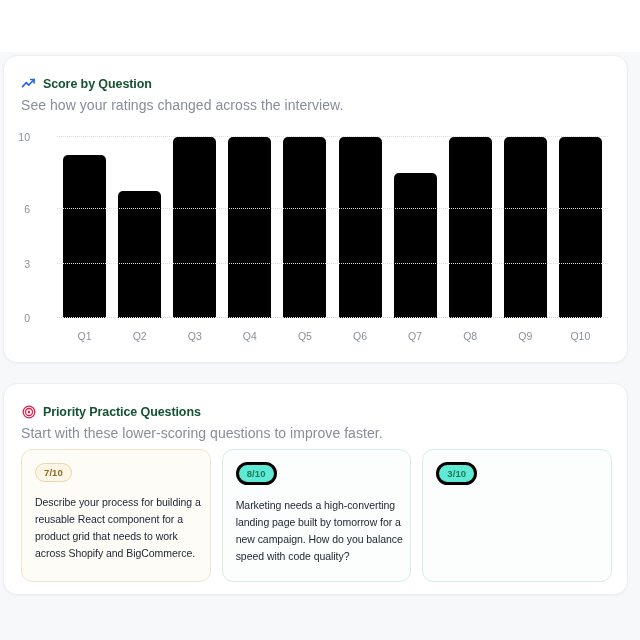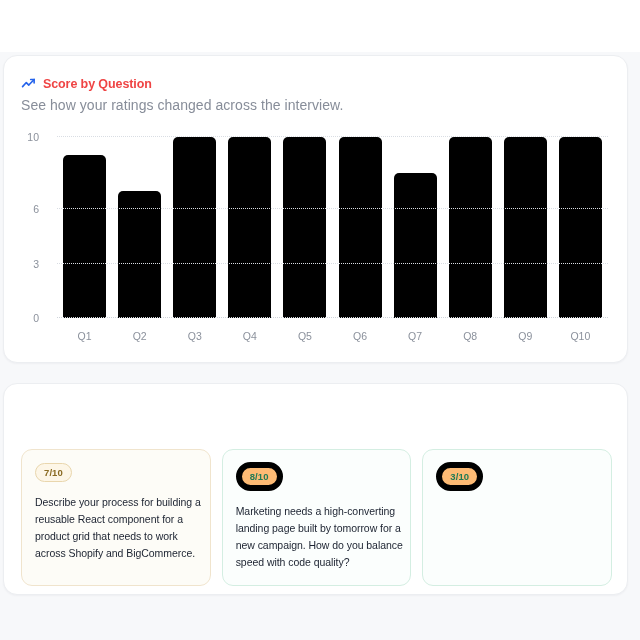--- a/index.html
+++ b/index.html
@@ -64,21 +64,21 @@
 
   .card-title-row {
     display: flex;
     align-items: center;
     gap: 7px;
   }
 
   .card-title {
     font-size: 12.5px;
     font-weight: 700;
-    color: #ef4444;
+    color: #14532d;
     letter-spacing: -0.1px;
   }
 
   .card-sub {
     margin-top: 6px;
     font-size: 14px;
     color: #878d99;
     letter-spacing: 0.05px;
   }
 
@@ -113,21 +113,21 @@
     left: 0;
     right: 0;
     height: 0;
     border-top: 1px dotted #d9dde3;
   }
   .gridline.base { border-top: 1px dotted #cfd4db; }
 
   .ytick {
     position: absolute;
     right: 100%;
-    margin-right: 18px;
+    margin-right: 27px;
     transform: translateY(-50%);
     font-size: 10.5px;
     color: #8b919c;
     white-space: nowrap;
   }
 
   .bars {
     position: absolute;
     left: 0; right: 0; top: 0; bottom: 0;
     display: flex;
@@ -204,22 +204,22 @@
     letter-spacing: 0.1px;
   }
 
   .q-badge.amber {
     background: #fdf6e7;
     border: 1px solid #e9d6ad;
     color: #8a6a22;
   }
 
   .q-badge.green {
-    background: #fdba74;
-    border: 6px solid #000000;
+    background: #5eead4;
+    border: 3px solid #000000;
     color: #1f7a55;
   }
 
   .q-text {
     margin-top: 12px;
     font-size: 10.5px;
     font-weight: 400;
     line-height: 1.62;
     color: #1b2230;
     letter-spacing: -0.05px;
@@ -302,20 +302,33 @@
           <div class="xlabel">Q6</div>
           <div class="xlabel">Q7</div>
           <div class="xlabel">Q8</div>
           <div class="xlabel">Q9</div>
           <div class="xlabel">Q10</div>
         </div>
     </div>
   </section>
 
   <section class="card" id="practice-card">
+    <div class="card-head">
+      <div class="card-title-row">
+        <span class="icon">
+          <svg width="14" height="14" viewBox="0 0 24 24" fill="none" stroke="#e11d48" stroke-width="2.2">
+            <circle cx="12" cy="12" r="10"></circle>
+            <circle cx="12" cy="12" r="6"></circle>
+            <circle cx="12" cy="12" r="2.2" fill="#e11d48" stroke="none"></circle>
+          </svg>
+        </span>
+        <span class="card-title">Priority Practice Questions</span>
+      </div>
+      <div class="card-sub">Start with these lower-scoring questions to improve faster.</div>
+    </div>
 
     <div class="q-grid" id="q-grid">
         <div class="q-card amber"><span class="q-badge amber">7/10</span><div class="q-text">Describe your process for building a reusable React component for a product grid that needs to work across Shopify and BigCommerce.</div></div>
         <div class="q-card green"><span class="q-badge green">8/10</span><div class="q-text">Marketing needs a high-converting landing page built by tomorrow for a new campaign. How do you balance speed with code quality?</div></div>
         <div class="q-card green"><span class="q-badge green">3/10</span></div>
       </div>
   </section>
 </div>
 
 </body></html>

